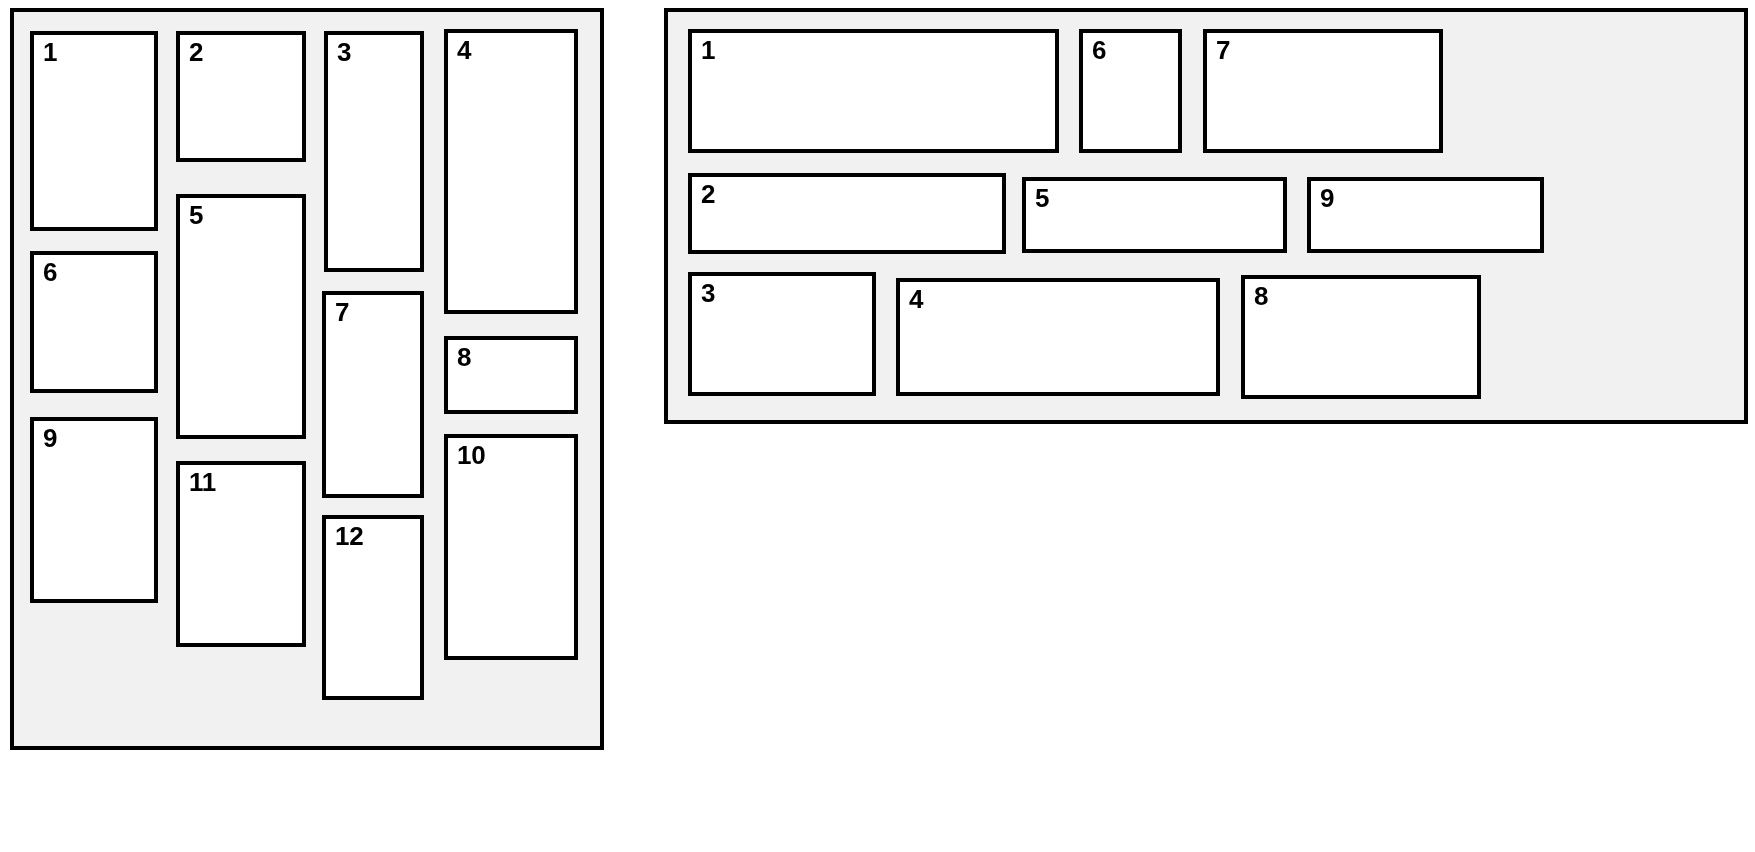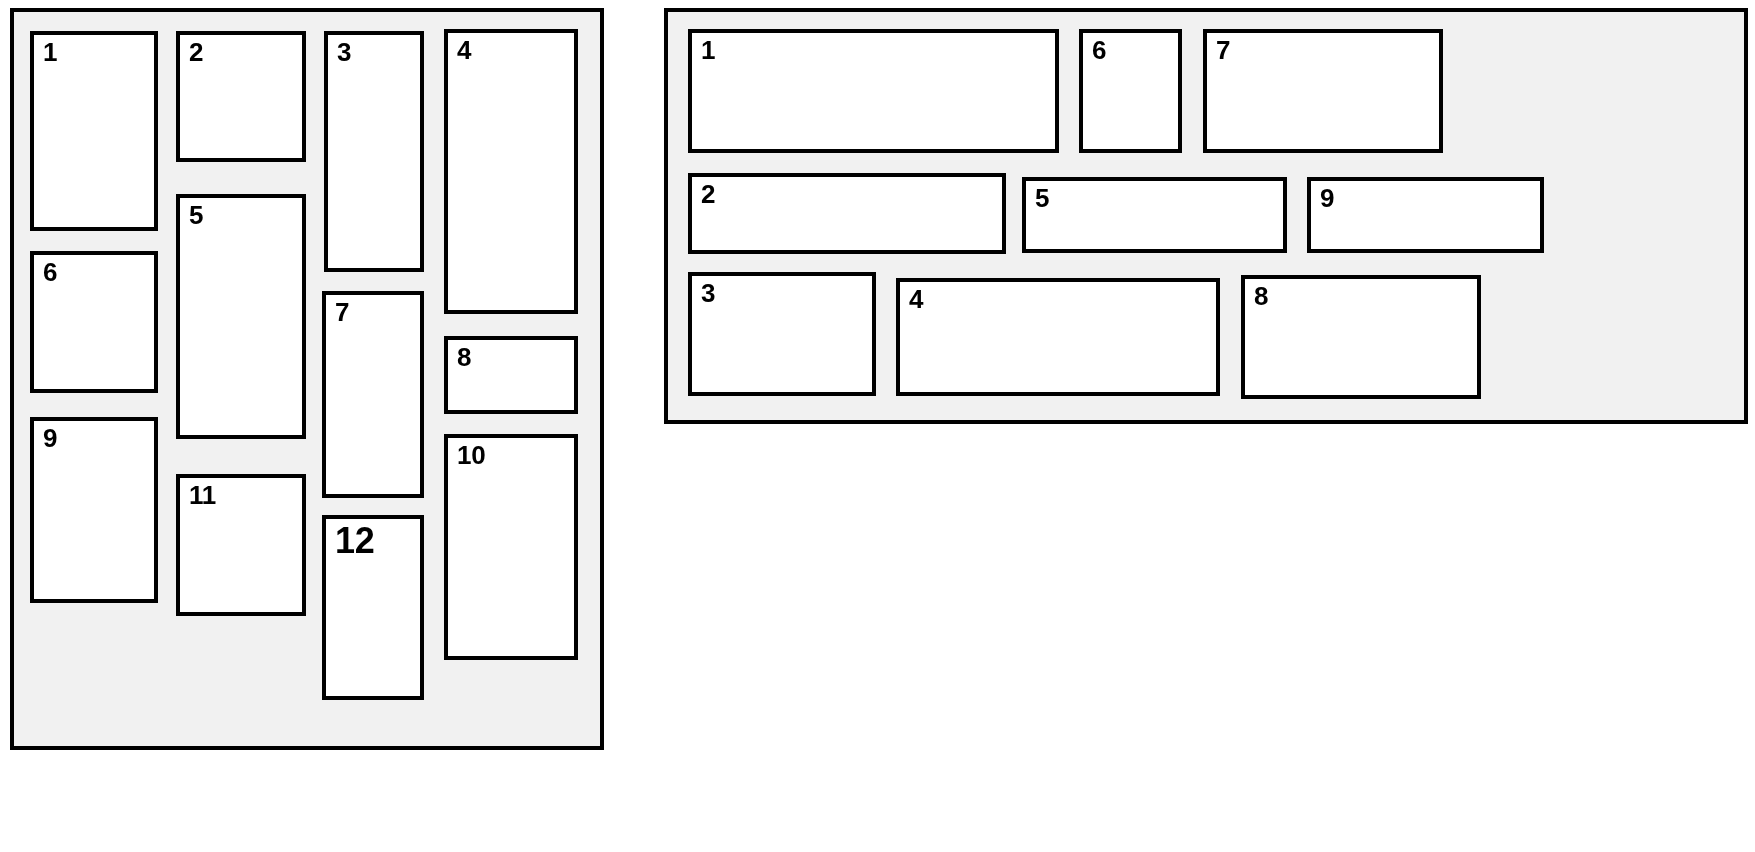--- a/index.html
+++ b/index.html
@@ -75,25 +75,25 @@
       </div>
       <div class="cell" style="left: 430px; top: 324px; width: 134px; height: 78px; background: rgb(255, 255, 255); border-color: rgb(0, 0, 0); border-width: 4px;">
         <span class="cell-label" style="font-size: 26px;">8</span>
       </div>
       <div class="cell" style="left: 16px; top: 405px; width: 128px; height: 186px; background: rgb(255, 255, 255); border-color: rgb(0, 0, 0); border-width: 4px;">
         <span class="cell-label" style="font-size: 26px;">9</span>
       </div>
       <div class="cell" style="left: 430px; top: 422px; width: 134px; height: 226px; background: rgb(255, 255, 255); border-color: rgb(0, 0, 0); border-width: 4px;">
         <span class="cell-label" style="font-size: 26px;">10</span>
       </div>
-      <div class="cell" style="left: 162px; top: 462px; width: 130px; height: 142px; background: rgb(255, 255, 255); border-color: rgb(0, 0, 0); border-width: 4px;">
+      <div class="cell" style="left: 162px; top: 449px; width: 130px; height: 186px; background: rgb(255, 255, 255); border-color: rgb(0, 0, 0); border-width: 4px;">
         <span class="cell-label" style="font-size: 26px;">11</span>
       </div>
       <div class="cell" style="left: 308px; top: 503px; width: 102px; height: 185px; background: rgb(255, 255, 255); border-color: rgb(0, 0, 0); border-width: 4px;">
-        <span class="cell-label" style="font-size: 36px;">12</span>
+        <span class="cell-label" style="font-size: 26px;">12</span>
       </div>
     </div>
     <div class="panel" style="left: 664px; top: 8px; width: 1084px; height: 416px; background: rgb(241, 241, 241); border-color: rgb(0, 0, 0); border-width: 4px;">
       <div class="cell" style="left: 20px; top: 17px; width: 371px; height: 124px; background: rgb(255, 255, 255); border-color: rgb(0, 0, 0); border-width: 4px;">
         <span class="cell-label" style="font-size: 26px;">1</span>
       </div>
       <div class="cell" style="left: 411px; top: 17px; width: 103px; height: 124px; background: rgb(255, 255, 255); border-color: rgb(0, 0, 0); border-width: 4px;">
         <span class="cell-label" style="font-size: 26px;">6</span>
       </div>
       <div class="cell" style="left: 535px; top: 17px; width: 240px; height: 124px; background: rgb(255, 255, 255); border-color: rgb(0, 0, 0); border-width: 4px;">

